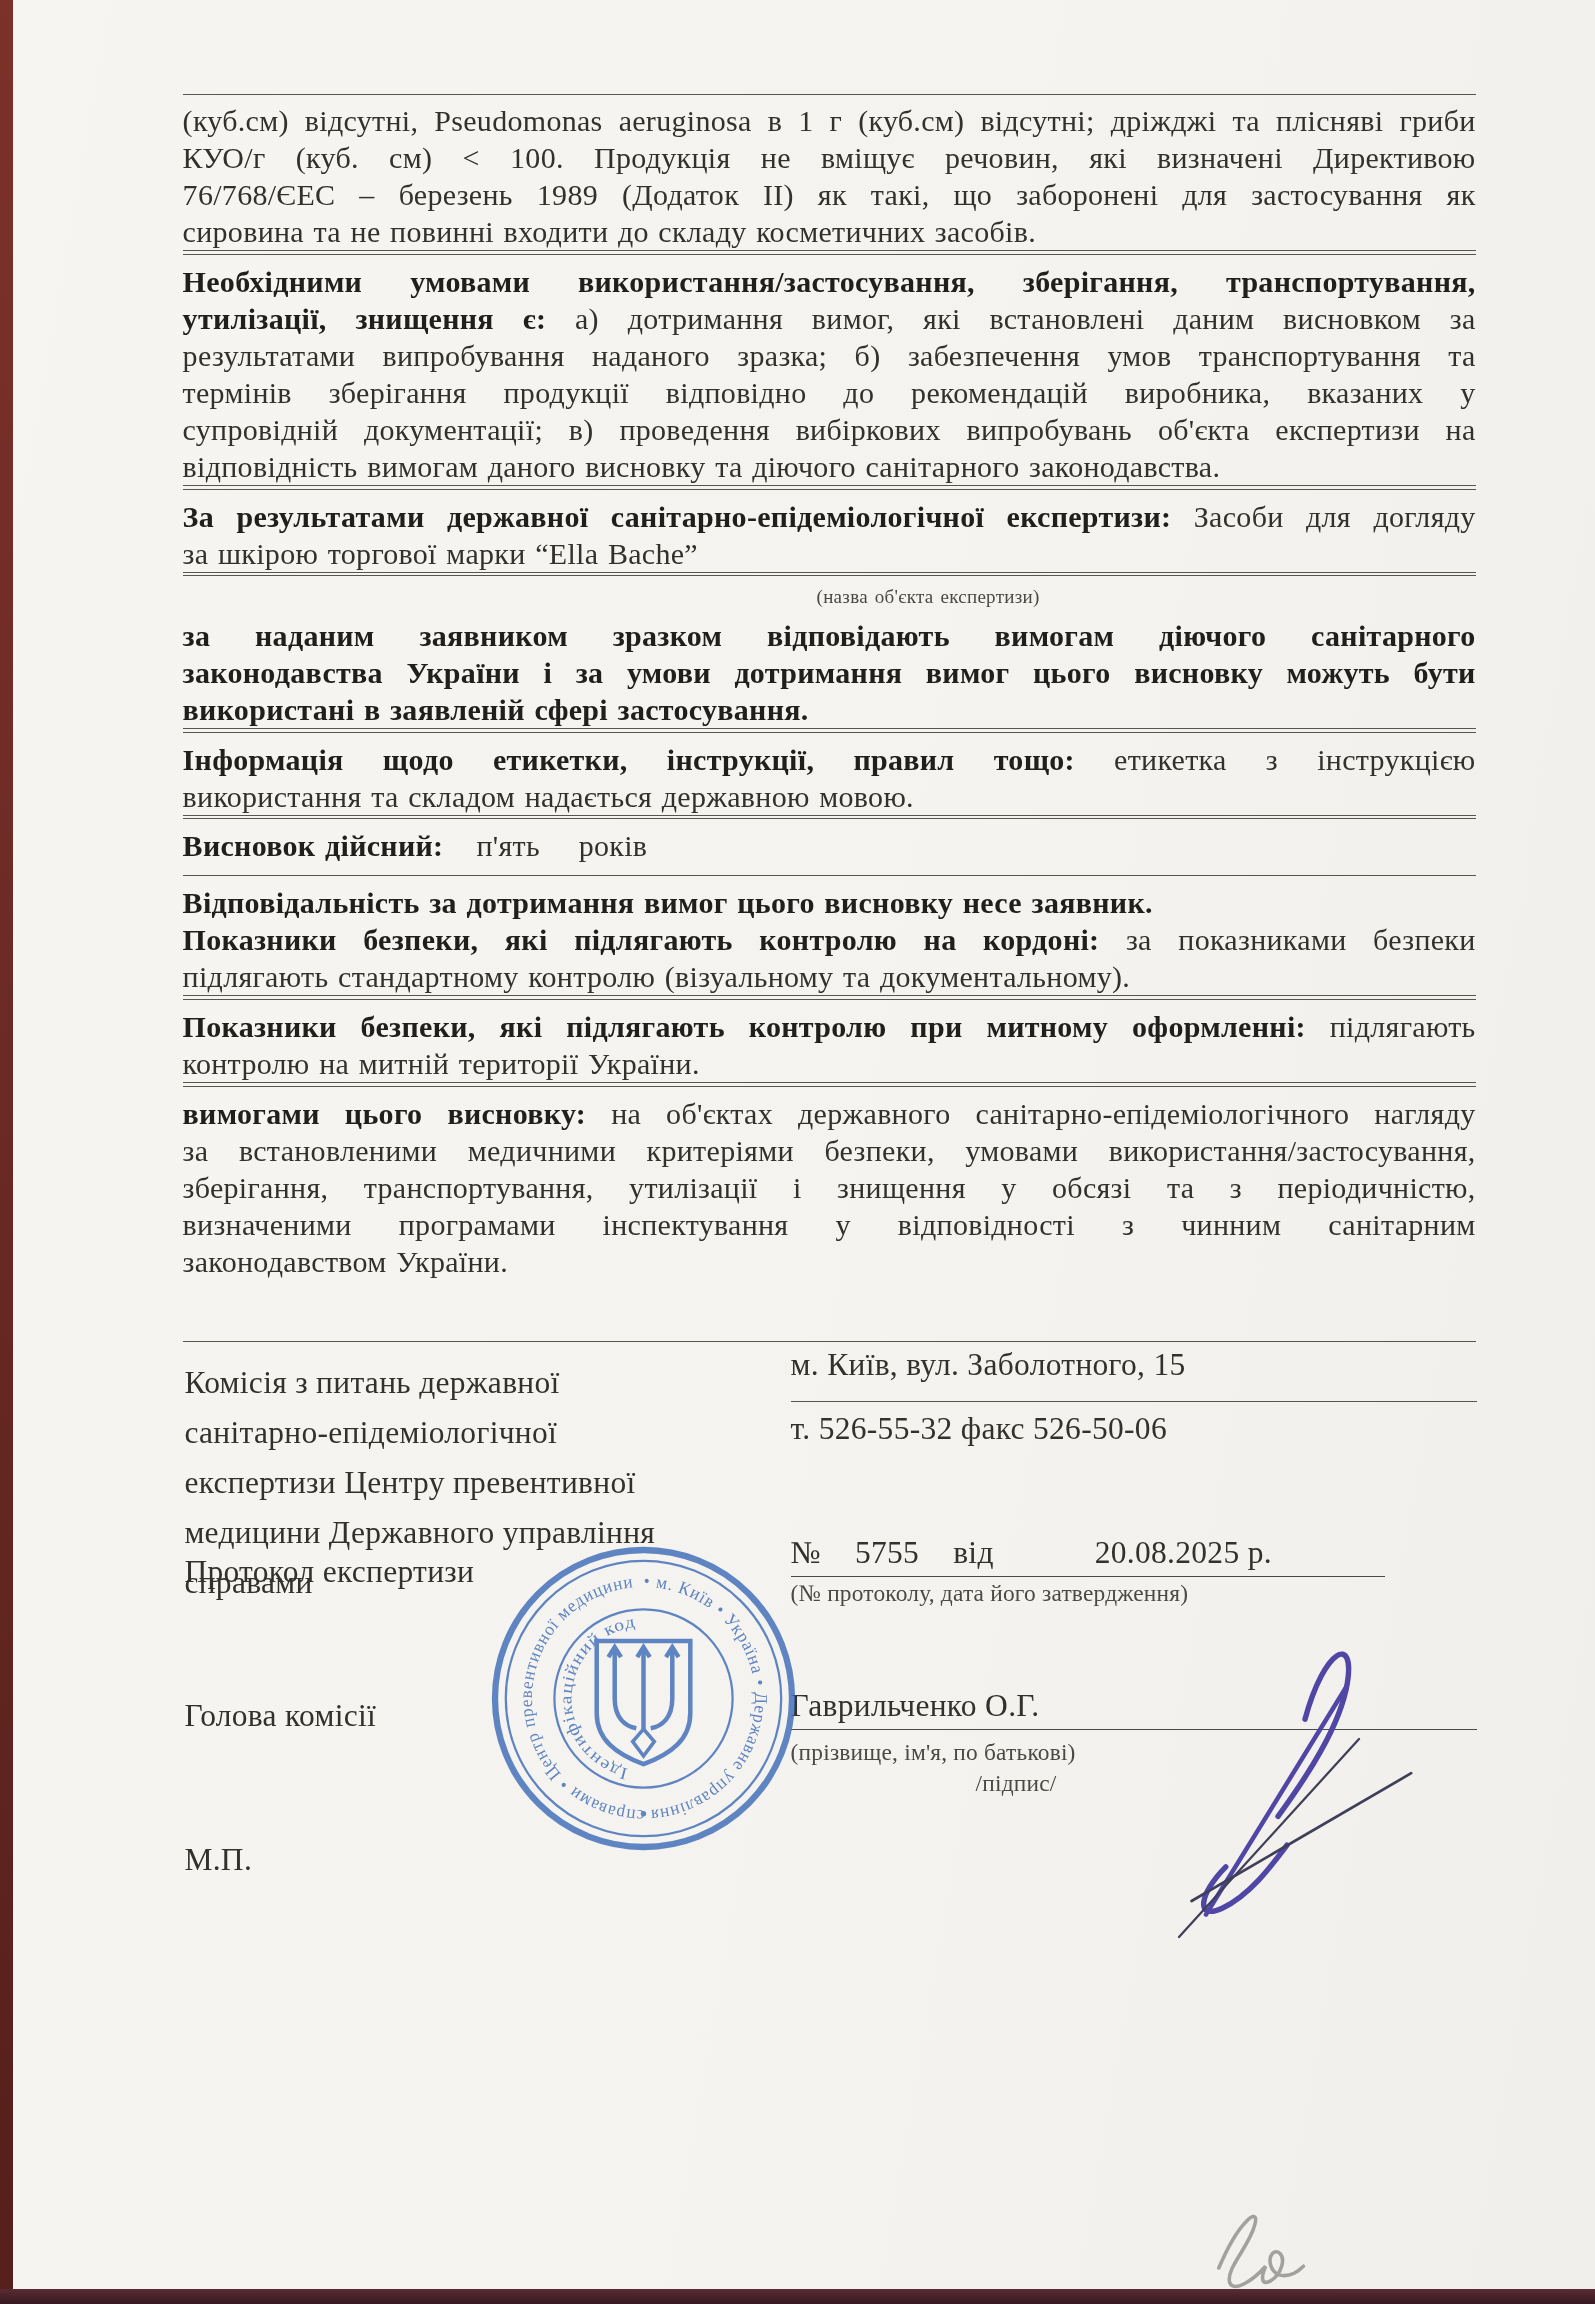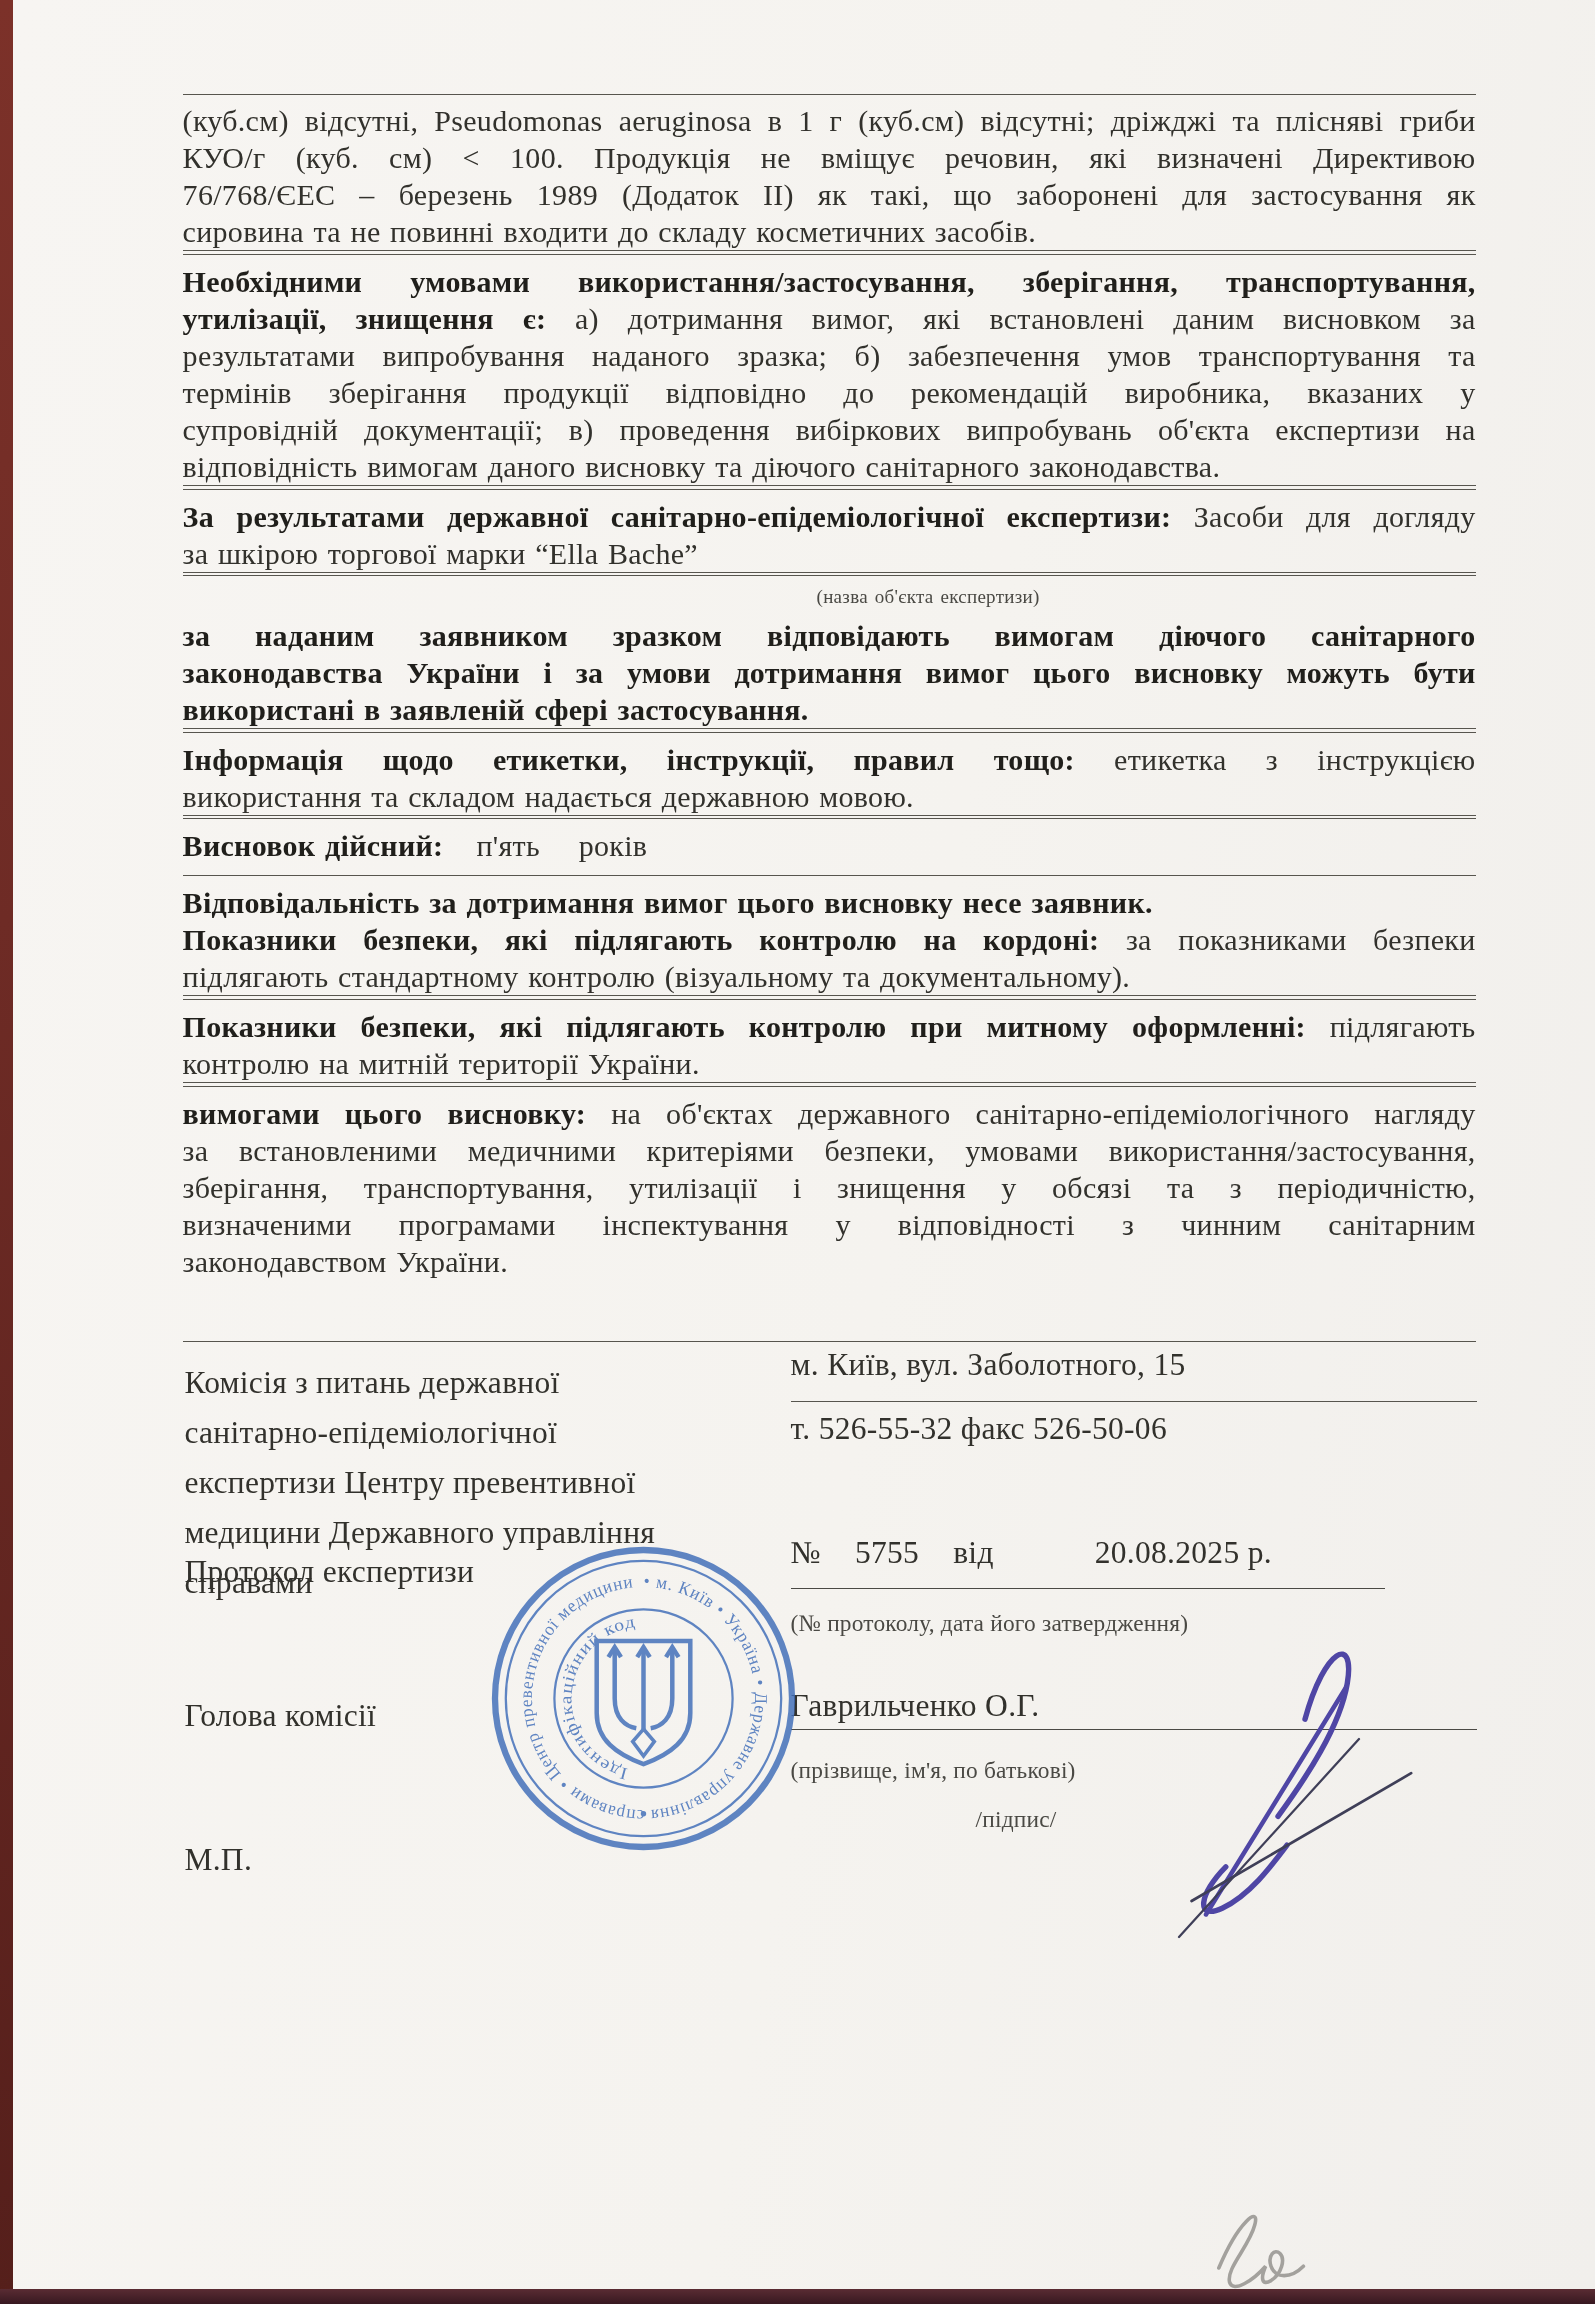--- a/index.html
+++ b/index.html
@@ -27,23 +27,23 @@
   .mt8{margin-bottom:7.2px;}
   
   .footer{position:absolute;left:170px;top:1341px;width:1293px;height:630px;
           border-top:1.8px solid #57554e;font-size:31.5px;color:#32312c;letter-spacing:0.3px;}
   .f-left{position:absolute;left:1.8px;top:16px;line-height:50px;}
   .f-right{position:absolute;left:608px;top:5.4px;width:686px;}
   .addr1{border-bottom:1.8px solid #57554e;padding-bottom:18px;}
   .addr2{margin-top:9px;}
   .proto-label{position:absolute;left:1.8px;top:212px;}
   .proto-block{position:absolute;left:608px;top:193px;width:686px;}
-  .proto-no{border-bottom:1.8px solid #4a4944;width:594px;padding-bottom:17px;}
+  .proto-no{border-bottom:1.8px solid #4a4944;width:594px;padding-bottom:5px;}
   .proto-no .sA{margin-right:34px;} .proto-no .sB{margin-right:34px;} .proto-no .sC{margin-right:101px;}
-  .small-cap{font-size:23.4px;line-height:29px;color:#4a4944;letter-spacing:0.2px;margin-top:20px;}
+  .small-cap{font-size:23.4px;line-height:29px;color:#4a4944;letter-spacing:0.2px;margin-top:2px;}
   .chairman{position:absolute;left:1.8px;top:356px;}
   .mp{position:absolute;left:1.8px;top:500px;}
   .name-block{position:absolute;left:608px;top:346px;width:686px;}
   .name-line{border-bottom:1.8px solid #4a4944;padding-bottom:5.4px;}
   .name-caps{display:flex;margin-top:5.4px;flex-direction:column;}
   .sign-cap{margin-left:185px;}
   
   .stamp{position:absolute;left:473px;top:1541px;width:315px;height:315px;opacity:.82;z-index:2;}
   .autograph{position:absolute;left:1157px;top:1631px;width:252px;height:315px;z-index:2;}
   .pencil{position:absolute;left:1186px;top:2196px;width:180px;height:99px;}

